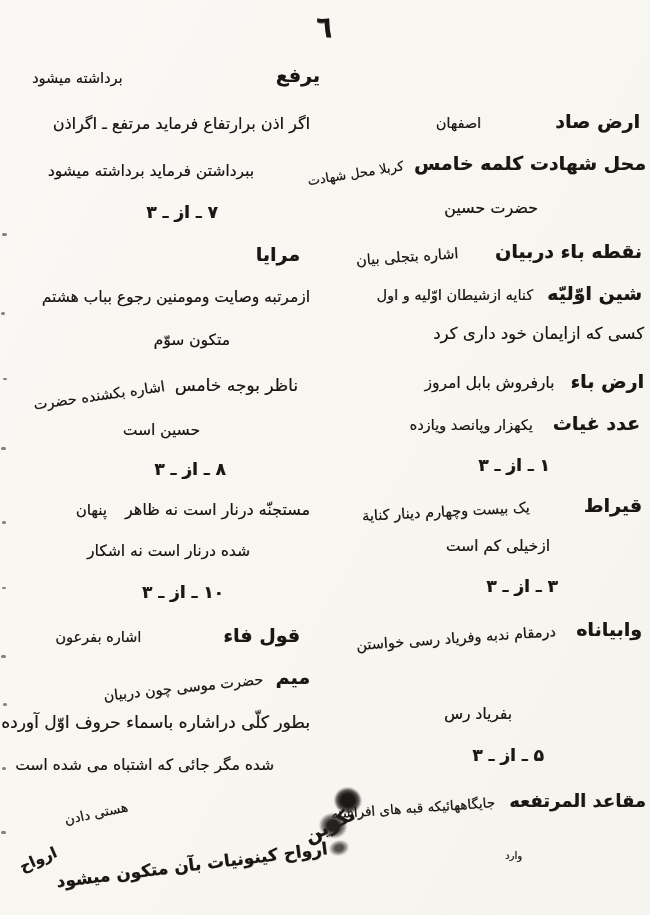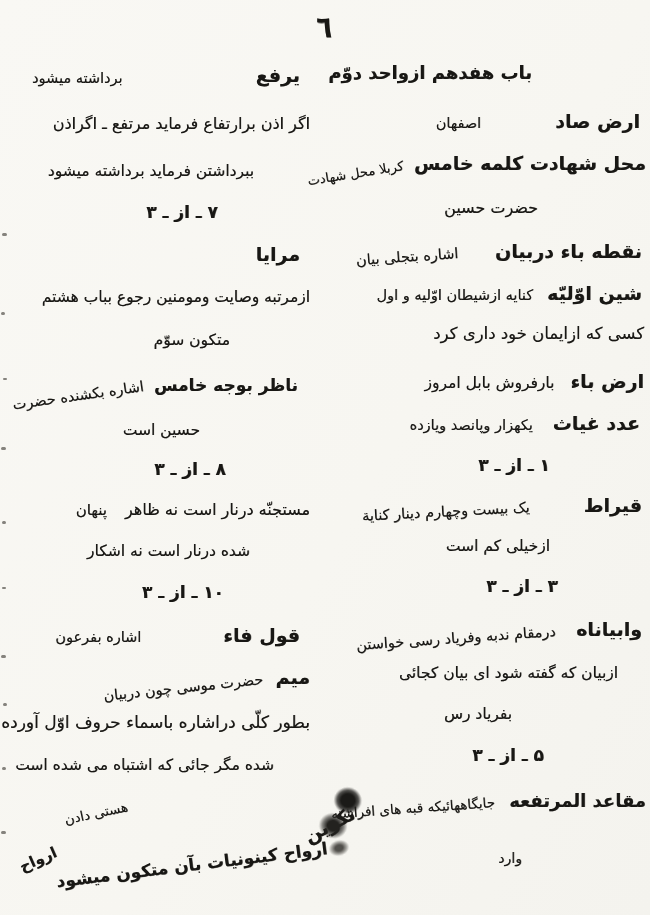--- a/index.html
+++ b/index.html
@@ -24,24 +24,24 @@
     white-space:nowrap;
   }
   .pgnum{
     position:absolute;
     font-size:26px;
     font-weight:bold;
     transform:scaleY(1.15);
   }
   .heading{font-size:18px;font-weight:bold;}
   .term{font-weight:bold;font-size:19px;letter-spacing:.5px;}
-  .term-sm{font-weight:bold;font-size:17px;}
+  .term-sm{font-weight:normal;font-size:17px;}
   .def{font-size:14.5px;}
   .cont{font-size:15.5px;text-align:center;}
-  .cont-sm{font-size:14px;}
+  .cont-sm{font-size:10px;}
   .ref{font-weight:bold;font-size:17px;letter-spacing:5px;}
   .ref-wide{letter-spacing:9px;}
   .ink{text-shadow:.4px .3px 0 rgba(24,22,18,.55);}
   .rot{display:inline-block;transform-origin:100% 80%;}
   .blot{
     position:absolute;left:316px;top:782px;width:48px;height:62px;
     background:
       radial-gradient(closest-side at 62% 28%, #1b1a18 38%, rgba(27,26,24,.75) 58%, rgba(27,26,24,0) 78%),
       radial-gradient(closest-side at 40% 72%, #23221f 30%, rgba(35,34,31,.55) 55%, rgba(35,34,31,0) 75%);
     transform:rotate(9deg);
@@ -55,23 +55,20 @@
   }
   .speck{position:absolute;background:#47443e;opacity:.65;border-radius:2px;}
 </style>
 </head>
 <body>
 
 <div class="page">
 
   <div class="pgnum ink" style="top:12px;right:318px">٦</div>
 
-  <div class="line" style="top:62px;right:118px">
-    <span class="heading ink">باب هفدهم ازواحد دوّم</span>
-  </div>
 
   <div class="line" style="top:110px;right:10px;gap:74px">
     <span class="term ink">ارض صاد</span>
     <span class="def ink">اصفهان</span>
   </div>
 
   <div class="line" style="top:152px;right:4px;gap:10px">
     <span class="term ink">محل شهادت کلمه خامس</span>
     <span class="def ink rot" style="font-size:13px;transform:rotate(-9deg)">کربلا محل شهادت</span>
   </div>
@@ -119,42 +116,39 @@
 
   <div class="line" style="top:576px;right:92px">
     <span class="ref ref-wide ink">۳ ـ از ـ ۳</span>
   </div>
 
   <div class="line" style="top:618px;right:8px;gap:20px">
     <span class="term ink">وابیاناه</span>
     <span class="def ink rot" style="transform:rotate(-4deg)">درمقام ندبه وفریاد رسی خواستن</span>
   </div>
 
-  <div class="line" style="top:664px;right:32px">
-    <span class="cont ink" style="letter-spacing:1px">ازبیان که گفته شود ای بیان کجائی</span>
-  </div>
 
   <div class="line" style="top:705px;right:138px">
     <span class="cont ink">بفریاد رس</span>
   </div>
 
   <div class="line" style="top:745px;right:106px">
     <span class="ref ink">۵ ـ از ـ ۳</span>
   </div>
 
   <div class="line" style="top:790px;right:4px;gap:14px">
     <span class="term ink" style="font-size:18px">مقاعد المرتفعه</span>
     <span class="def ink rot" style="font-size:13.5px;transform:rotate(-4deg)">جایگاههائیکه قبه های افراشته</span>
   </div>
 
   <div class="line" style="top:850px;right:128px">
     <span class="cont-sm ink" style="letter-spacing:2px">وارد</span>
   </div>
 
-  <div class="line" style="top:64px;right:350px">
+  <div class="line" style="top:64px;right:330px">
     <span class="term ink">یرفع</span>
   </div>
   <div class="line" style="top:70px;left:32px">
     <span class="def ink">برداشته میشود</span>
   </div>
 
   <div class="line" style="top:114px;right:340px">
     <span class="cont ink" style="font-size:16px">اگر اذن برارتفاع فرماید مرتفع ـ اگراذن</span>
   </div>
 

